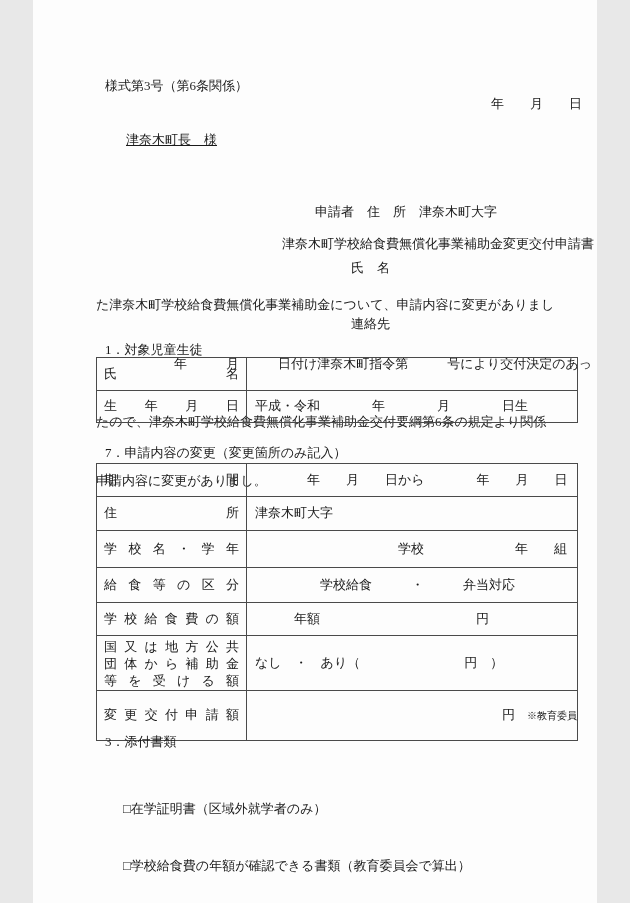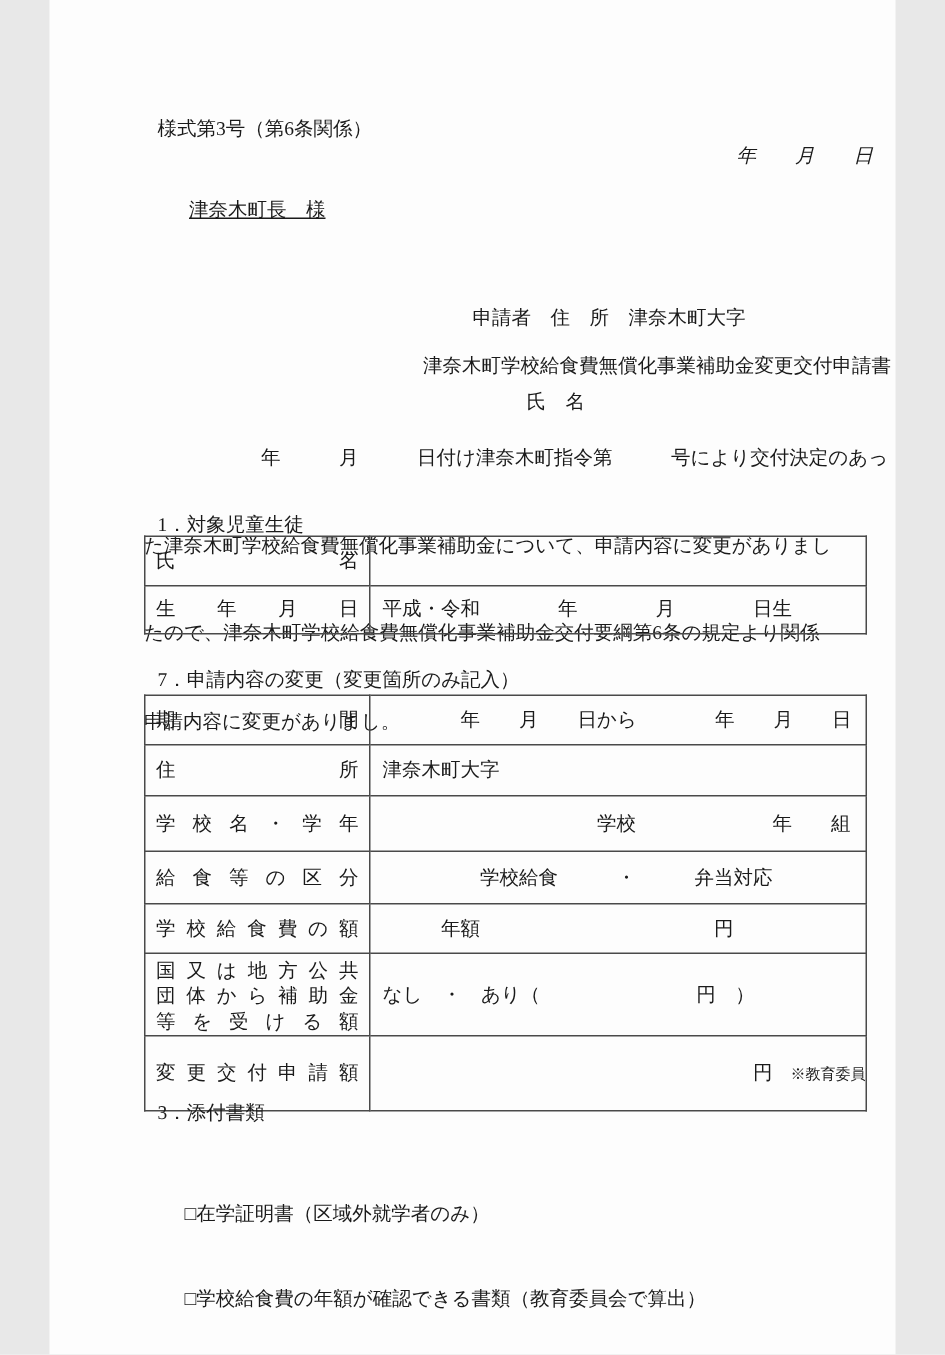--- a/index.html
+++ b/index.html
@@ -4,21 +4,21 @@
 <style>
   html,body{margin:0;padding:0;background:#e8e8e8;}
   .page{
     position:relative;width:564px;height:903px;margin:0 auto;
     background:#fdfdfd;color:#1a1a1a;
     font-family:"Liberation Serif","DejaVu Serif",serif;
     font-size:13px;line-height:1.25;overflow:hidden;
   }
   .abs{position:absolute;white-space:pre;}
   .form-number{left:72px;top:78px;}
-  .date-line{left:458px;top:96px;font-style:italic;}
+  .date-line{left:458px;top:96px;}
   .addressee{left:93px;top:132px;text-decoration:underline;}
   .applicant{left:282px;top:166px;line-height:18.6px;}
   .applicant .ind{margin-left:36px;}
   .doc-title{left:79px;top:236px;width:482px;text-align:right;}
   .body-par{left:63px;top:256px;width:505px;line-height:19.5px;}
   .sec-heading{left:72px;top:0;}
   .h1{top:342px;}
   .h2{top:445px;}
   .h3{top:734px;}
   table{border-collapse:collapse;table-layout:fixed;position:absolute;left:63px;width:482px;}
@@ -39,27 +39,28 @@
 
   <div class="abs form-number">様式第3号（第6条関係）</div>
 
   <div class="abs date-line">年　　月　　日</div>
 
   <div class="abs addressee">津奈木町長　様</div>
 
   <div class="abs applicant">
     <div>申請者　住　所　津奈木町大字</div>
     <div class="ind">氏　名</div>
+    <div class="ind">連絡先</div>
   </div>
 
   <div class="abs doc-title">津奈木町学校給食費無償化事業補助金変更交付申請書</div>
 
   <div class="abs body-par">
+    <div>た津奈木町学校給食費無償化事業補助金について、申請内容に変更がありまし</div>
     <div>　　　　　　年　　　月　　　日付け津奈木町指令第　　　号により交付決定のあっ</div>
-    <div>た津奈木町学校給食費無償化事業補助金について、申請内容に変更がありまし</div>
     <div>たので、津奈木町学校給食費無償化事業補助金交付要綱第6条の規定より関係</div>
     <div>申請内容に変更がありまし。</div>
   </div>
 
   <div class="abs sec-heading h1">1．対象児童生徒</div>
 
   <table class="t1">
     <tbody>
         <tr style="height:33px">
       <td class="lab">

